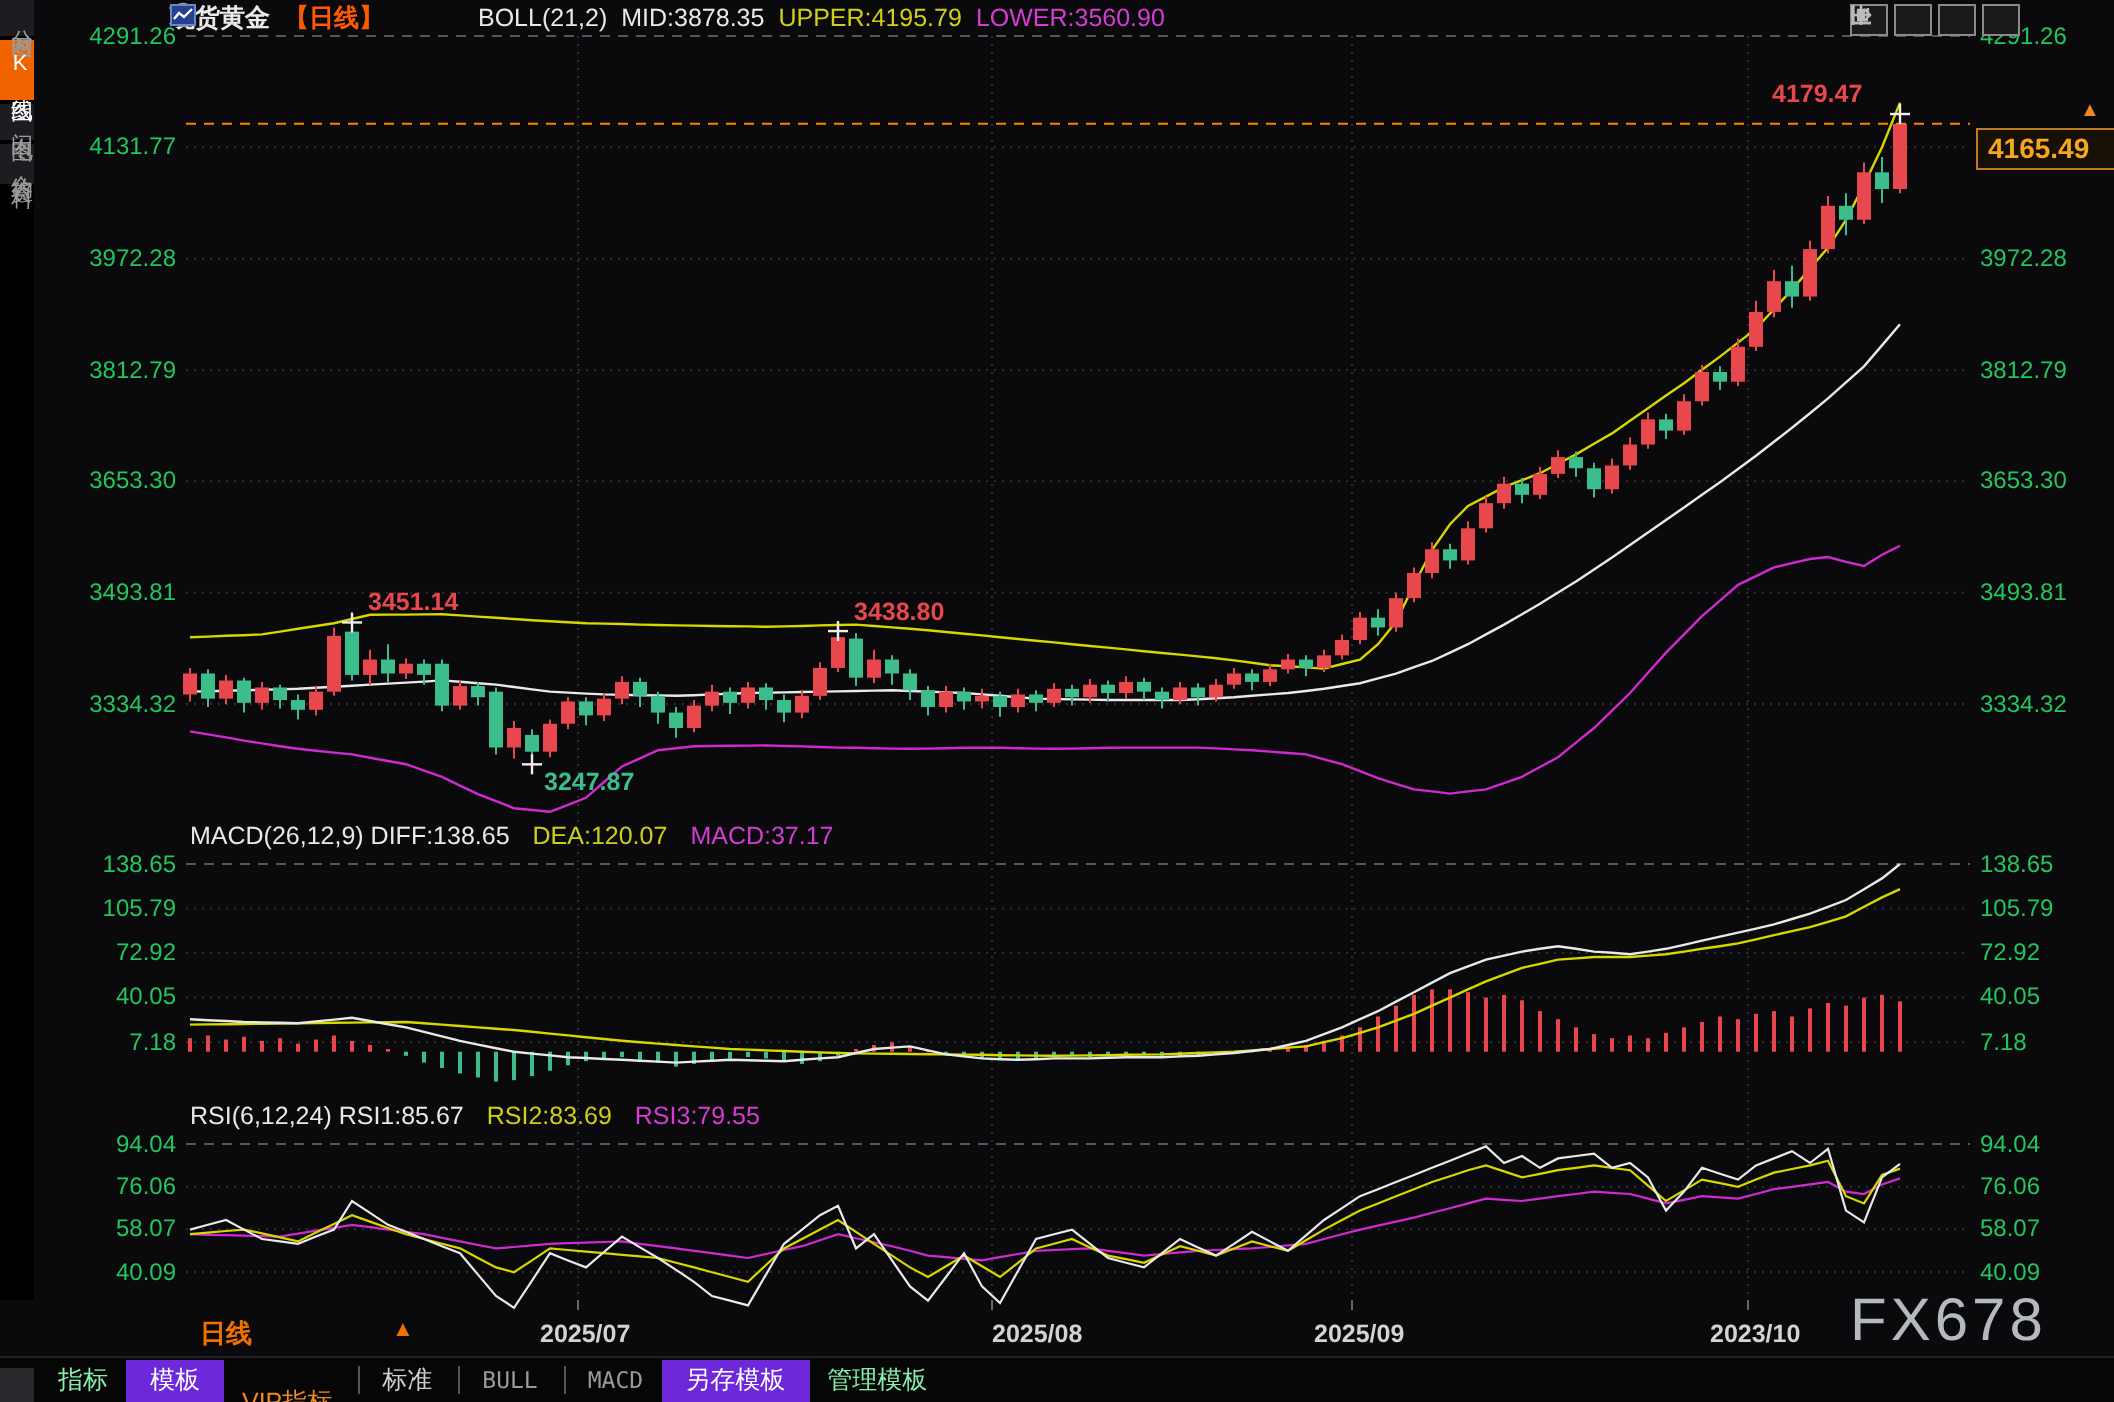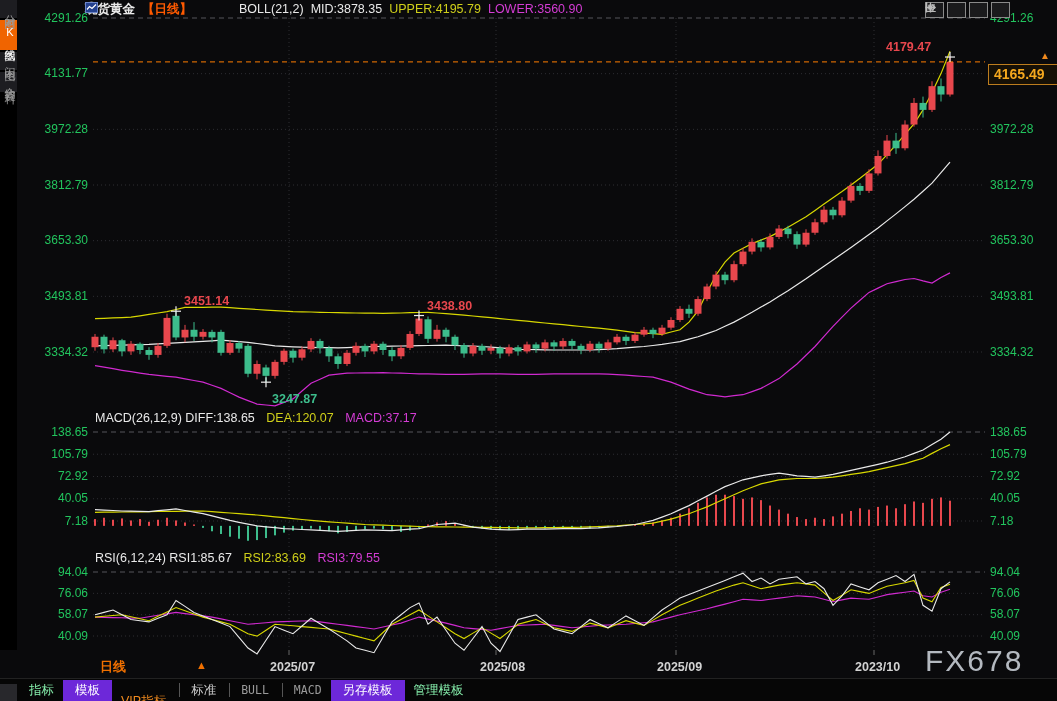--- a/index.html
+++ b/index.html
@@ -490,42 +490,42 @@
     <div class="tick right" style="top: 565.5px;">94.04</div>
     <div class="tick right" style="top: 586.829px;">76.06</div>
     <div class="tick right" style="top: 608.171px;">58.07</div>
     <div class="tick right" style="top: 629.5px;">40.09</div>
     <div id="price-box" style="top: 63.8974px;">4165.49</div>
 
   <div id="date-row">
     <span id="period-label">日线</span>
     <span id="period-arrow">▲</span>
     <span class="month-label" style="left:270px">2025/07</span>
-    <span class="month-label" style="left:480px">2025/08</span>
+    <span class="month-label" style="left:496px">2025/08</span>
     <span class="month-label" style="left:657px">2025/09</span>
     <span class="month-label" style="left:855px">2023/10</span>
     <span id="watermark">FX678</span>
   </div>
 
   <div id="toolbar">
       <div class="tb-item ">指标</div>
       <div class="tb-item active">模板</div>
       <div class="tb-item orange-text">VIP指标</div>
       <div class="tb-sep"></div>
       <div class="tb-item plain-dim">标准</div>
       <div class="tb-sep"></div>
       <div class="tb-item dim">BULL</div>
       <div class="tb-sep"></div>
       <div class="tb-item dim">MACD</div>
       <div class="tb-item active">另存模板</div>
       <div class="tb-item ">管理模板</div>
     </div>
   <div id="corner-grip"></div>
 <div class="anno" style="color: rgb(232, 71, 77); left: 184px; top: 294.226px;">3451.14</div>
-    <div class="anno" style="color: rgb(61, 189, 140); left: 272px; top: 384.174px; margin-top: 8px;">3247.87</div>
+    <div class="anno" style="color: rgb(61, 189, 140); left: 272px; top: 384.174px;">3247.87</div>
     <div class="anno" style="color: rgb(232, 71, 77); left: 427px; top: 298.533px;">3438.80</div>
     <div class="anno" style="color: rgb(232, 71, 77); left: 886px; top: 40.018px;">4179.47</div>
     <div class="tick left" style="top: 11.5px;">4291.26</div>
     <div class="tick left" style="top: 67.1667px;">4131.77</div>
     <div class="tick left" style="top: 122.833px;">3972.28</div>
     <div class="tick left" style="top: 178.5px;">3812.79</div>
     <div class="tick left" style="top: 234.167px;">3653.30</div>
     <div class="tick left" style="top: 289.833px;">3493.81</div>
     <div class="tick left" style="top: 345.5px;">3334.32</div>
     <div class="tick left" style="top: 425.5px;">138.65</div>

